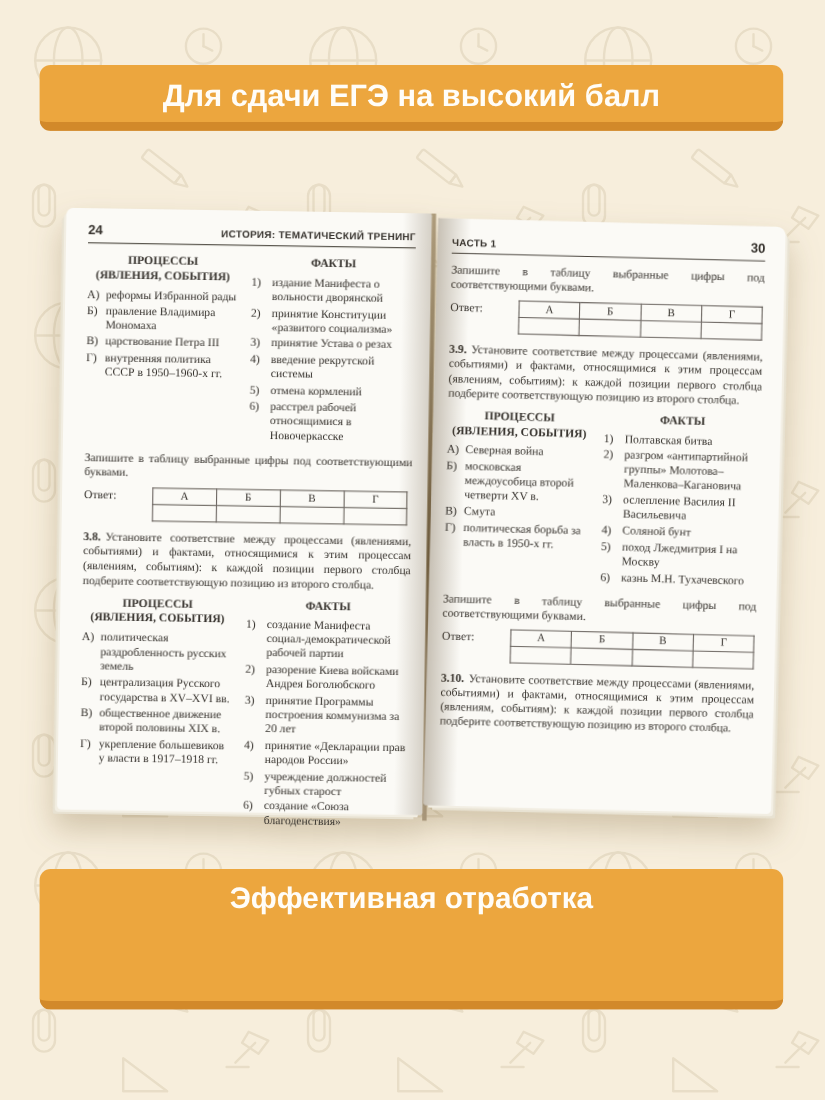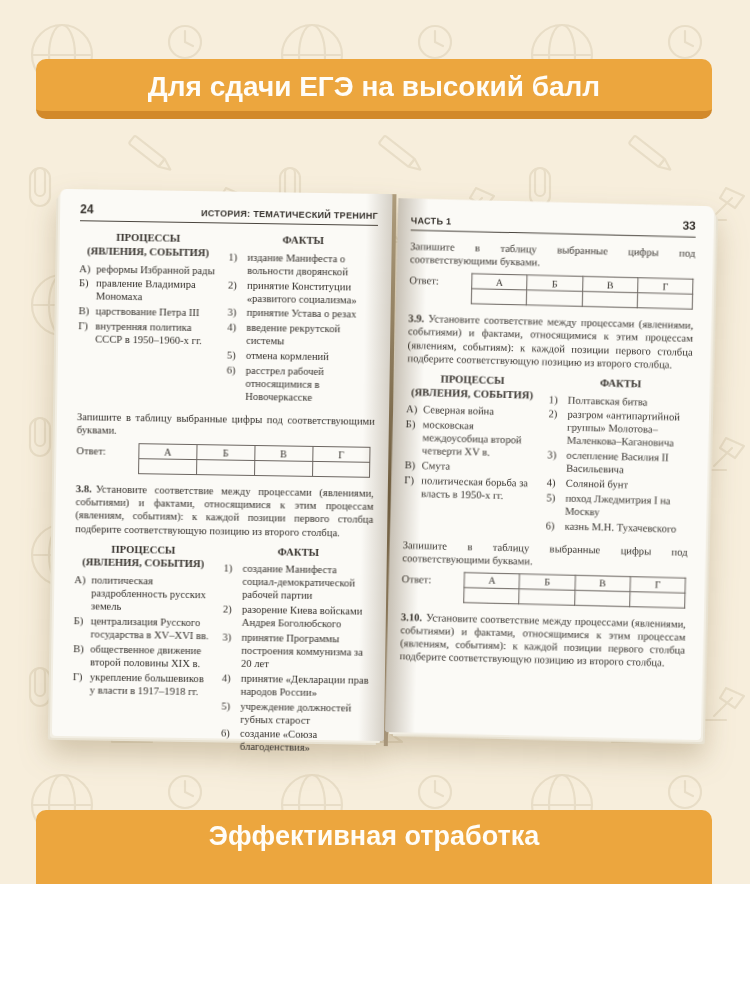--- a/index.html
+++ b/index.html
@@ -1,24 +1,24 @@
 <!DOCTYPE html>
 <html><head>
 <meta charset="utf-8">
 <style>
   html,body{margin:0;padding:0;}
-  .stage{position:relative;width:750px;height:884px;overflow:hidden;background:#F7EEDC;font-family:"Liberation Serif", serif;color:#35312C;}
+  .stage{position:relative;width:750px;height:1000px;overflow:hidden;background:#F7EEDC;font-family:"Liberation Serif", serif;color:#35312C;}
   .bg{position:absolute;left:0;top:0;z-index:0;}
 
   
   .banner{position:absolute;left:36px;right:38px;z-index:3;background:#ECA63E;border-radius:10px;
           border-bottom:8px solid #D2892A;text-align:center;color:#FFFDF8;
           font-family:"Liberation Sans", sans-serif;font-weight:bold;}
   .banner.top{top:59px;height:46px;padding-top:6px;font-size:28px;line-height:44px;}
-  .banner.bottom{top:810px;height:112px;padding-top:8px;font-size:27px;line-height:37px;}
+  .banner.bottom{top:790px;height:112px;padding-top:8px;font-size:27px;line-height:37px;}
   .banner .bline{display:block;}
 
   
   .book{position:absolute;left:56px;top:194px;width:652px;height:570px;z-index:2;display:flex;align-items:flex-start;
         transform:rotate(0.9deg);filter:drop-shadow(0 14px 14px rgba(110,85,40,.28));}
   .page{background:#FBFAF6;position:relative;box-sizing:border-box;}
   .page.left{width:332px;height:547px;border-radius:6px 2px 2px 4px;padding:13px 14px 0 20px;
              box-shadow:-3px 3px 0 -1px #F2EEE3,-6px 6px 0 -2px #E8E2D2;}
   .page.right{width:316px;height:534px;margin-top:4px;border-radius:2px 8px 4px 2px;padding:13px 18px 0 13px;
               transform:rotate(0.55deg);transform-origin:0 40%;
@@ -173,21 +173,21 @@
           <div class="it" data-interactable="false"><span class="lb" data-interactable="false">6)</span><span data-interactable="false">создание «Союза благоденствия»</span></div>
         </div>
       </div>
     </div>
 
     <div class="spine" data-interactable="false"></div>
 
     <div class="page right" data-interactable="false">
       <div class="phead" data-interactable="false">
         <span class="ptitle" data-interactable="false">ЧАСТЬ 1</span>
-        <span class="pnum" data-interactable="false">33</span>
+        <span class="pnum" data-interactable="false">30</span>
       </div>
 
       <p class="instr" data-interactable="false">Запишите в таблицу выбранные цифры под соответствующими буквами.</p>
 
       <div class="answer" data-interactable="false">
         <span class="alabel" data-interactable="false">Ответ:</span>
         <table class="atable" data-interactable="false">
           <tbody>
               <tr>
             <td data-interactable="false">А</td>

